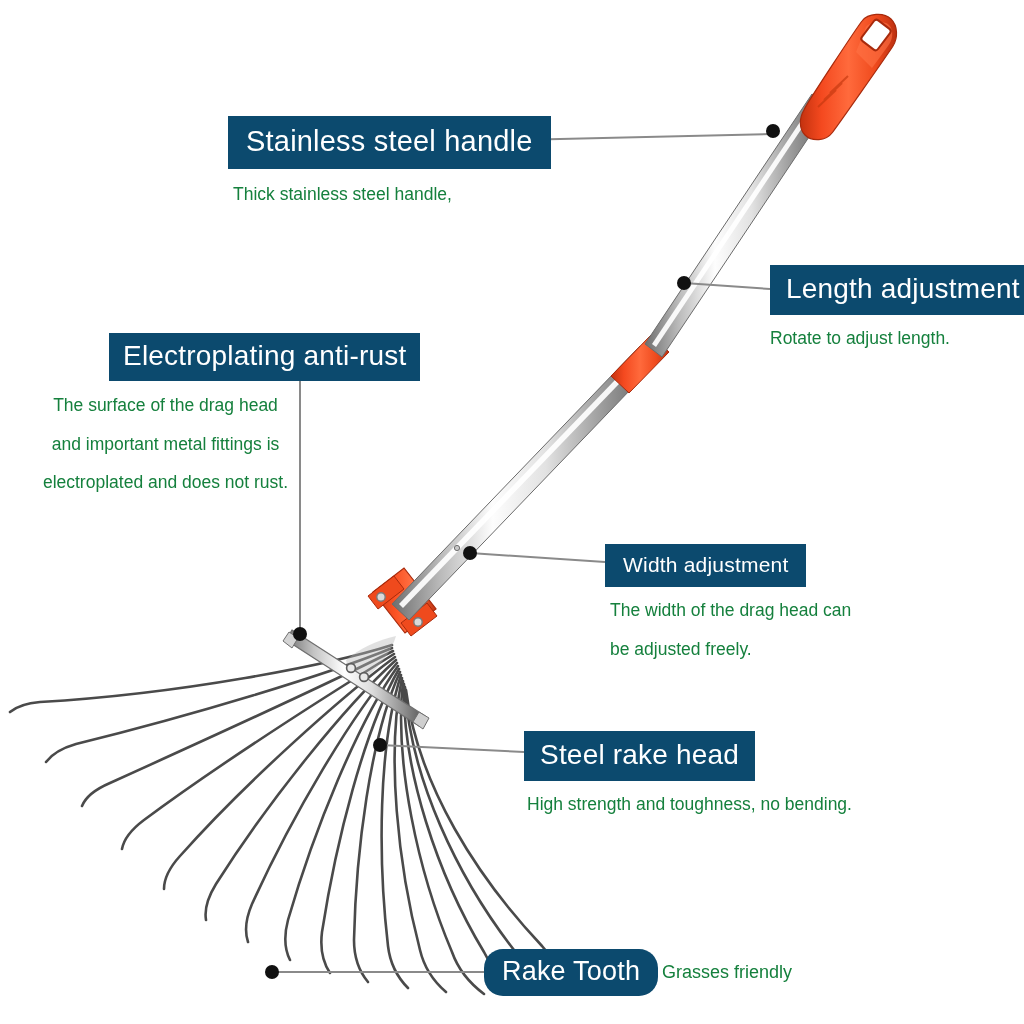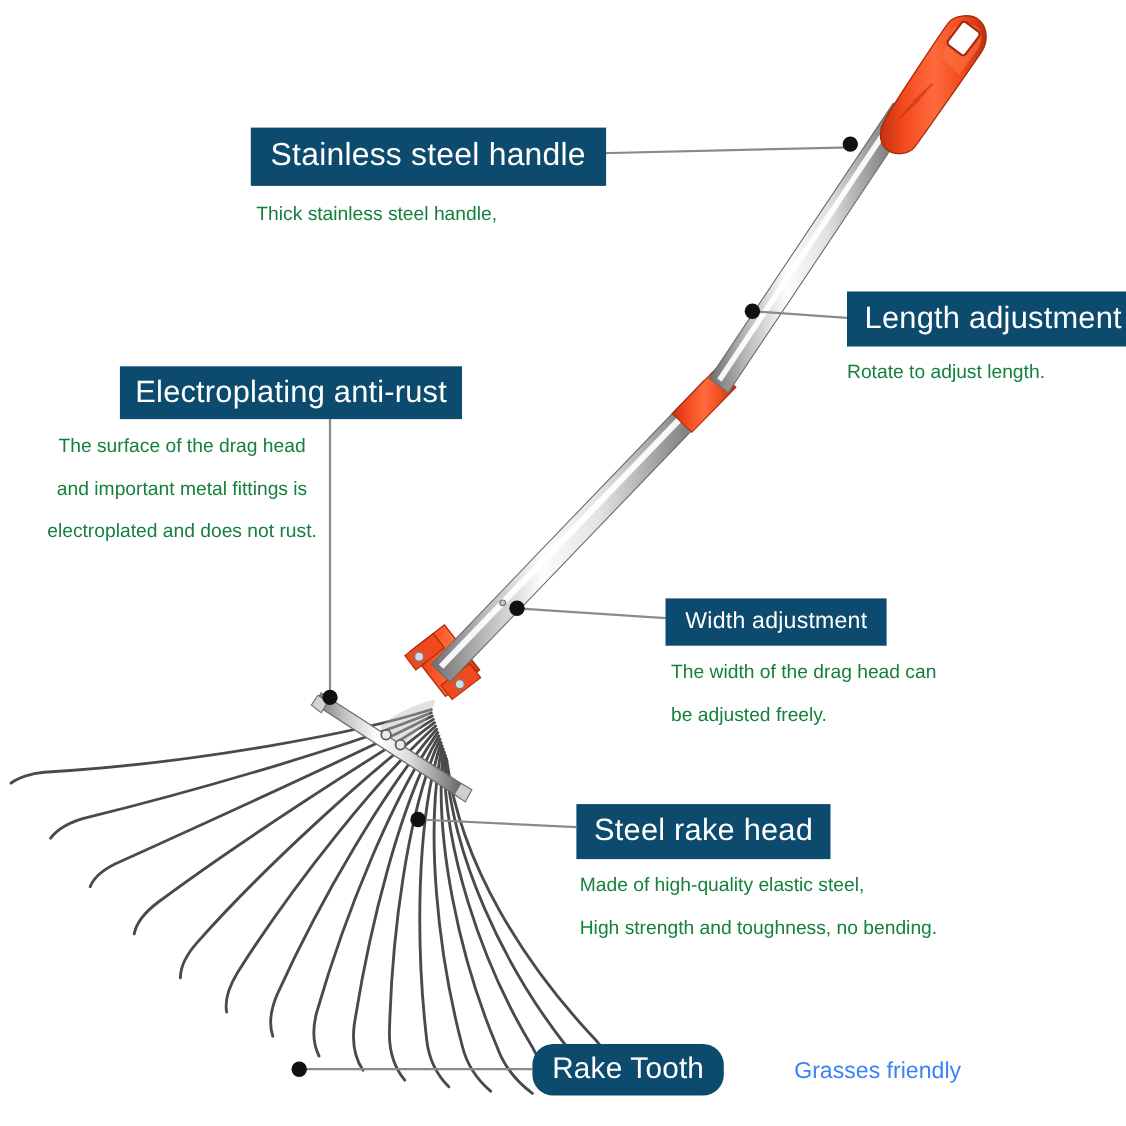--- a/index.html
+++ b/index.html
@@ -50,21 +50,21 @@
   #co-width .desc{margin-top:15px;margin-left:5px;font-size:17.5px;}
   #co-width .desc div{margin-bottom:21px;}
 
   #co-rakehead{left:524px;top:731px;}
   #co-rakehead .label-box{font-size:28px;padding:10px 16px 12px 16px;}
   #co-rakehead .desc{margin-top:15px;margin-left:3px;font-size:17.5px;}
   #co-rakehead .desc div{margin-bottom:21px;}
 
   #co-tooth{left:484px;top:949px;}
   #co-tooth .label-box{font-size:27px;padding:9px 18px 11px 18px;border-radius:19px;}
-  #co-tooth-note{position:absolute;left:722px;top:962px;font-size:21px;color:#3b82f6;white-space:nowrap;z-index:3;}
+  #co-tooth-note{position:absolute;left:662px;top:962px;font-size:18px;color:#15803d;white-space:nowrap;z-index:3;}
 </style>
 </head>
 <body>
 
 <div id="stage">
 
   <svg id="product-svg" viewBox="0 0 1024 1024">
     <defs>
       <linearGradient id="steelGrad" x1="0" y1="0" x2="1" y2="0">
         <stop offset="0%" stop-color="#6e6e6e"></stop>
@@ -211,21 +211,20 @@
     <div class="label-box">Width adjustment</div>
     <div class="desc">
       <div>The width of the drag head can</div>
       <div>be adjusted freely.</div>
     </div>
   </div>
 
   <div class="callout" id="co-rakehead">
     <div class="label-box">Steel rake head</div>
     <div class="desc">
-      <div>Made of high-quality elastic steel,</div>
       <div>High strength and toughness, no bending.</div>
     </div>
   </div>
 
   <div class="callout" id="co-tooth">
     <div class="label-box">Rake Tooth</div>
   </div>
   <div id="co-tooth-note">Grasses friendly</div>
 
 </div>

